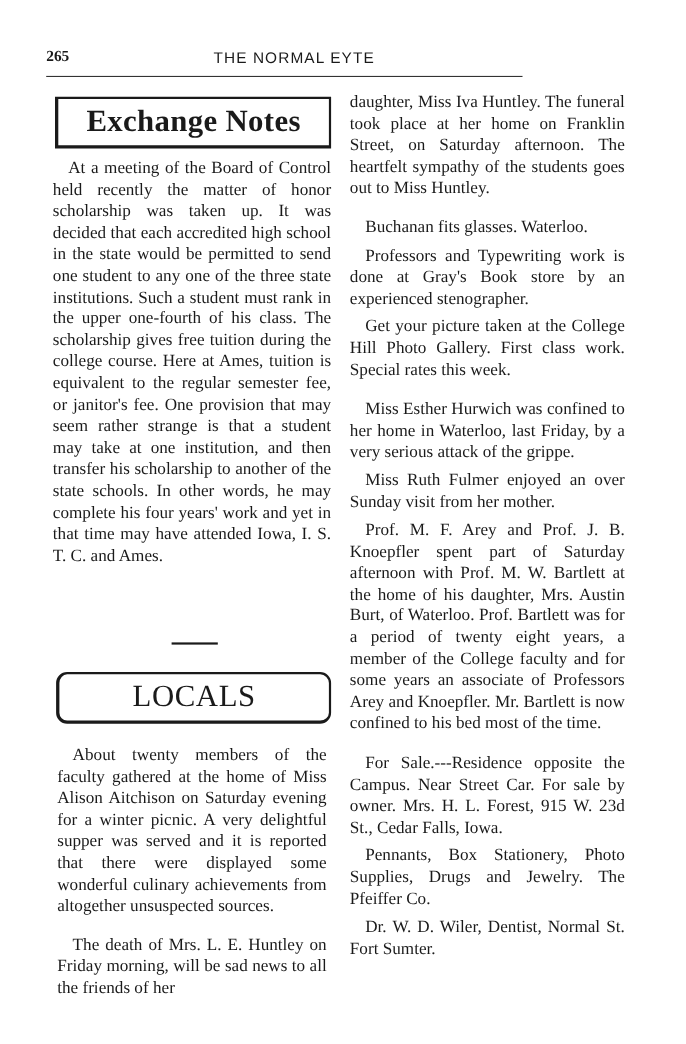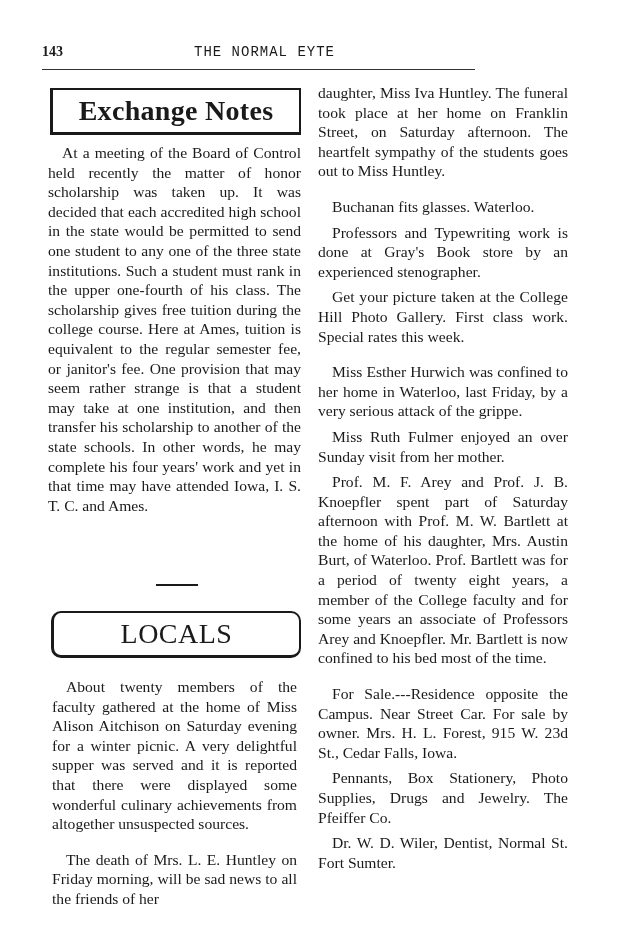--- a/index.html
+++ b/index.html
@@ -10,21 +10,21 @@
   }
   .header {
     position: absolute; left: 42px; top: 44px; width: 433px; height: 22px;
   }
   .page-num {
     position: absolute; left: 0; top: 0; font-size: 14px; font-weight: bold;
     font-family: "Liberation Serif", serif;
   }
   .journal-title {
     position: absolute; left: 152px; top: 0; font-size: 14px; letter-spacing: 1px;
-    font-family: Liberation Mono, monospace; white-space: nowrap; text-align: center;
+    font-family: Liberation Sans, sans-serif; white-space: nowrap; text-align: center;
   }
   .rule {
     position: absolute; left: 42px; top: 69px; width: 433px; height: 1px;
     background: #333;
   }
   .col {
     position: absolute; font-family: "Liberation Serif", serif;
     font-size: 15.6px; line-height: 19.6px; text-align: justify;
   }
   .col-left { left: 48px; top: 143px; width: 253px; }
@@ -45,21 +45,21 @@
     position: absolute; left: 156px; top: 584px; width: 42px; height: 2px; background: #1a1a1a;
   }
   .locals-body { position: absolute; left: 48px; top: 673px; width: 253px;
     font-family: "Liberation Serif", serif; font-size: 15.6px; line-height: 19.6px; text-align: justify; }
   .locals-body p { margin: 4px; text-indent: 14px; }
 </style>
 </head>
 <body>
 
 <div class="header">
-  <span class="page-num">143</span>
+  <span class="page-num">265</span>
   <span class="journal-title">THE NORMAL EYTE</span>
 </div>
 <div class="rule"></div>
 
 <div class="boxed box-exchange">
   <span>Exchange Notes</span>
 </div>
 
 <div class="col col-left">
   <p>At a meeting of the Board of Control held recently the matter of honor scholarship was taken up. It was decided that each accredited high school in the state would be permitted to send one student to any one of the three state institutions. Such a student must rank in the upper one-fourth of his class. The scholarship gives free tuition during the college course. Here at Ames, tuition is equivalent to the regular semester fee, or janitor's fee. One provision that may seem rather strange is that a student may take at one institution, and then transfer his scholarship to another of the state schools. In other words, he may complete his four years' work and yet in that time may have attended Iowa, I. S. T. C. and Ames.</p>

